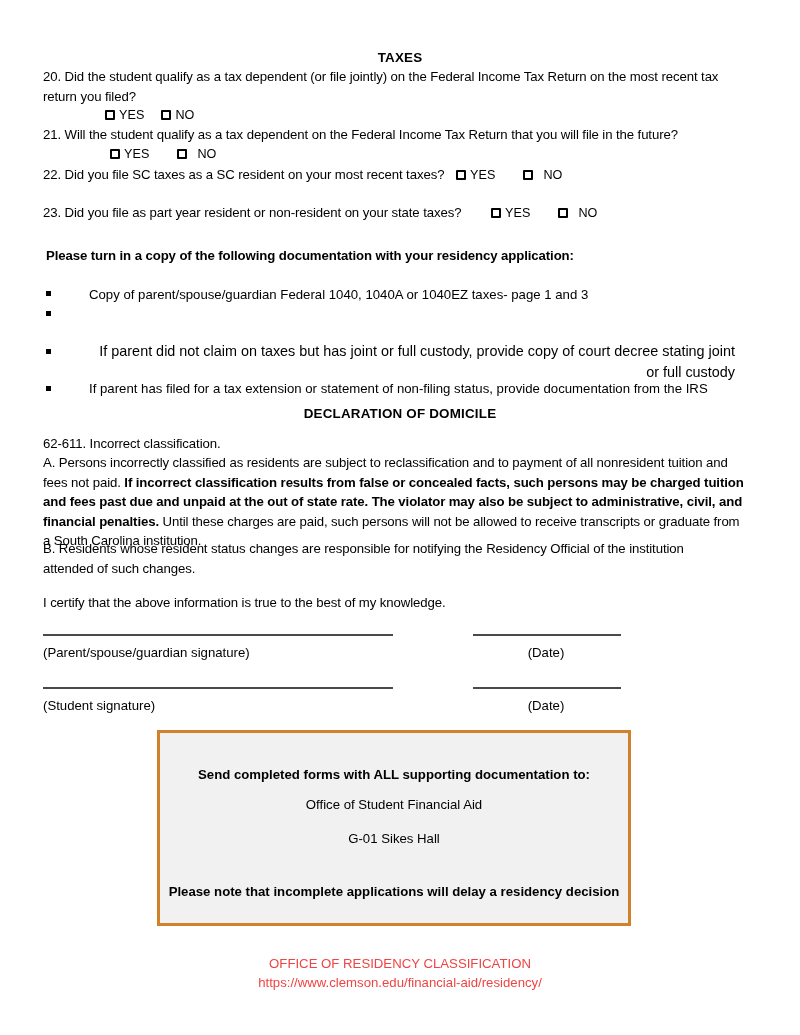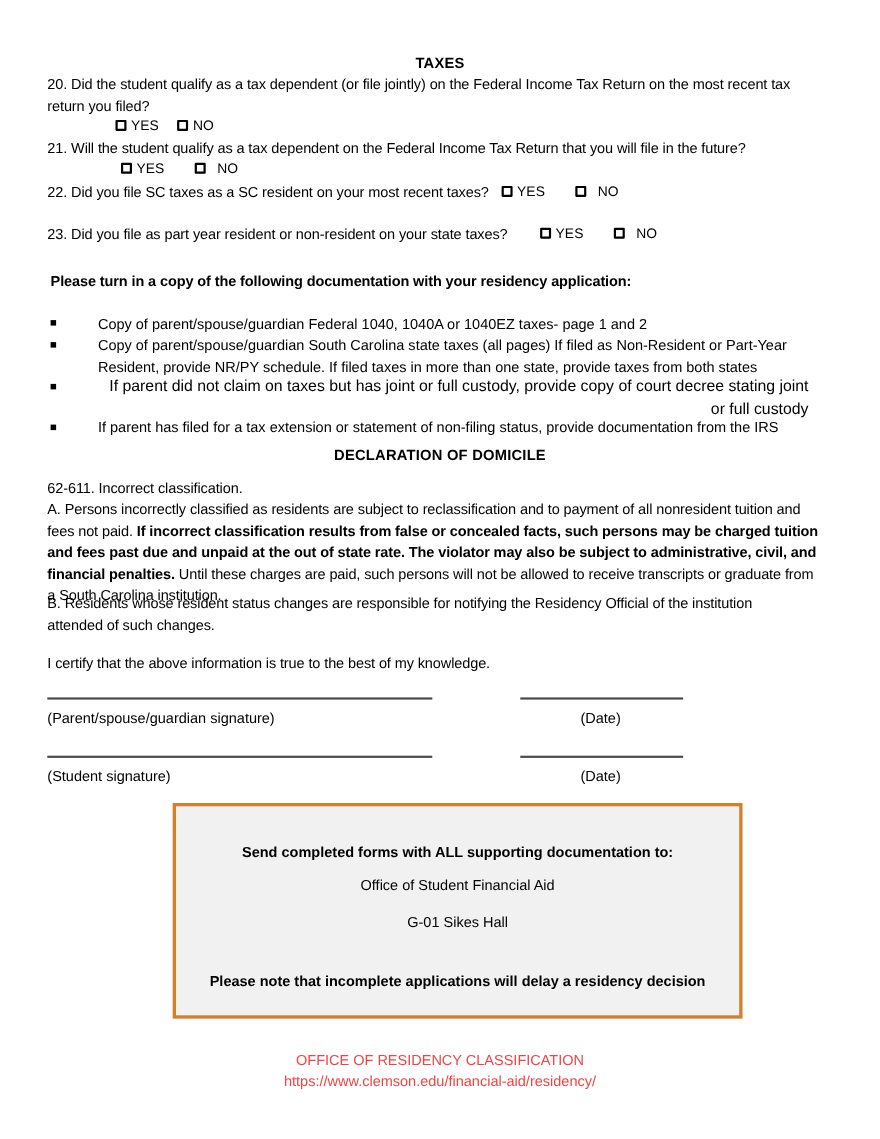--- a/index.html
+++ b/index.html
@@ -85,21 +85,21 @@
     position: absolute;
     font-size: 13.2px;
   }
   .sig-label.right { text-align: center; }
 
   
   .callout {
     position: absolute;
     left: 157px;
     top: 729px;
-    width: 518px;
+    width: 474px;
     height: 196px;
     box-sizing: border-box;
     border: 3px solid #d2812b;
     background: #f1f1f1;
     text-align: center;
   }
   .callout .line {
     position: absolute;
     width: 100%;
     left: 0;
@@ -154,24 +154,23 @@
 
   <div style="position:absolute; left:491px; top:202px;">
     <span class="opt"><span class="cbox"></span><span class="cblabel">YES</span></span>
     <span style="display:inline-block;width:19px;"></span>
     <span class="opt"><span class="cbox"></span><span class="cblabel" style="margin-left:6px;">NO</span></span>
   </div>
 
   <div class="t bold" style="left:46px; top:245px; width:700px;">Please turn in a copy of the following documentation with your residency application:</div>
 
   <div class="bullet-sq" style="left:46px; top:290px;"></div>
-  <div class="bullet-text" style="top:284px;">Copy of parent/spouse/guardian Federal 1040, 1040A or 1040EZ taxes- page 1 and 2</div>
+  <div class="bullet-text" style="top:284px;">Copy of parent/spouse/guardian Federal 1040, 1040A or 1040EZ taxes- page 1 and 3</div>
 
   <div class="bullet-sq" style="left:46px; top:310px;"></div>
-  <div class="bullet-text" style="top:303px; width:634px;">Copy of parent/spouse/guardian South Carolina state taxes (all pages) If filed as Non-Resident or Part-Year Resident, provide NR/PY schedule. If filed taxes in more than one state, provide taxes from both states</div>
 
   <div class="bullet-sq" style="left:46px; top:348px;"></div>
   <div class="bullet-text big" style="top:340px; width:646px;">If parent did not claim on taxes but has joint or full custody, provide copy of court decree stating joint or full custody</div>
 
   <div class="bullet-sq" style="left:46px; top:385px;"></div>
   <div class="bullet-text" style="top:378px;">If parent has filed for a tax extension or statement of non-filing status, provide documentation from the IRS</div>
 
   <div class="center-head" style="top:405px;">DECLARATION OF DOMICILE</div>
 
   <div class="t" style="left:43px; top:433px;">62-611. Incorrect classification.</div>

